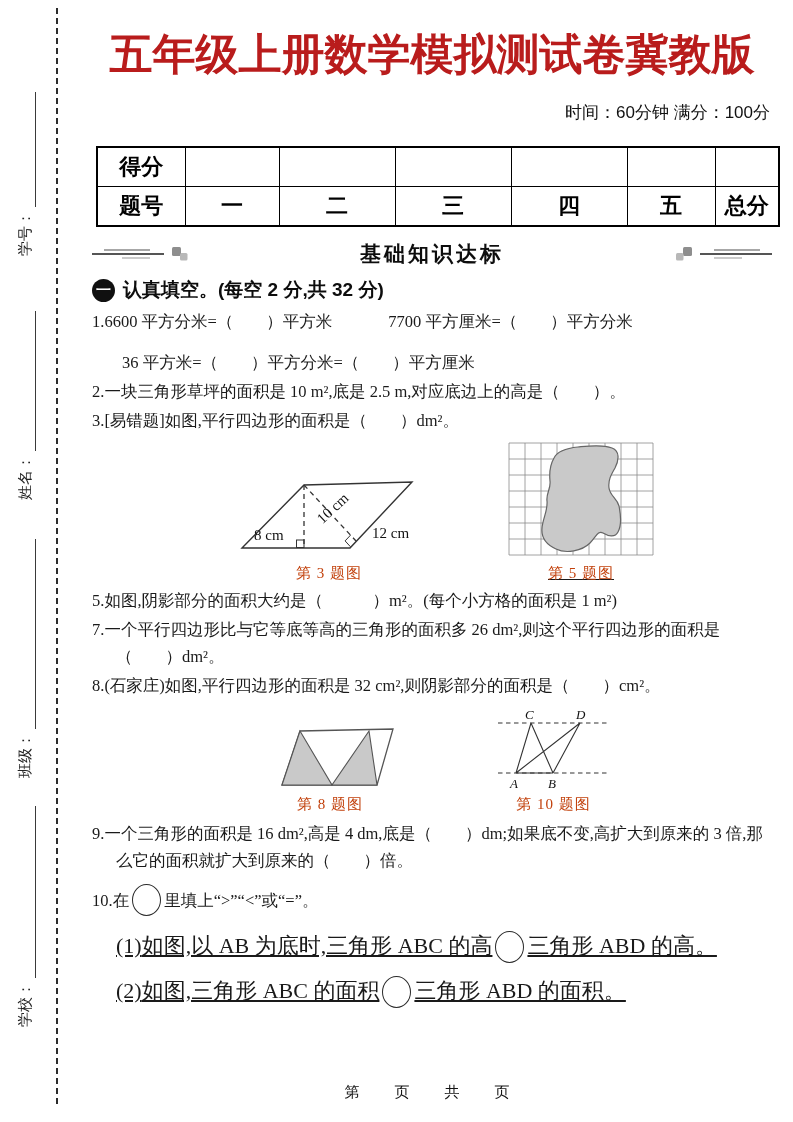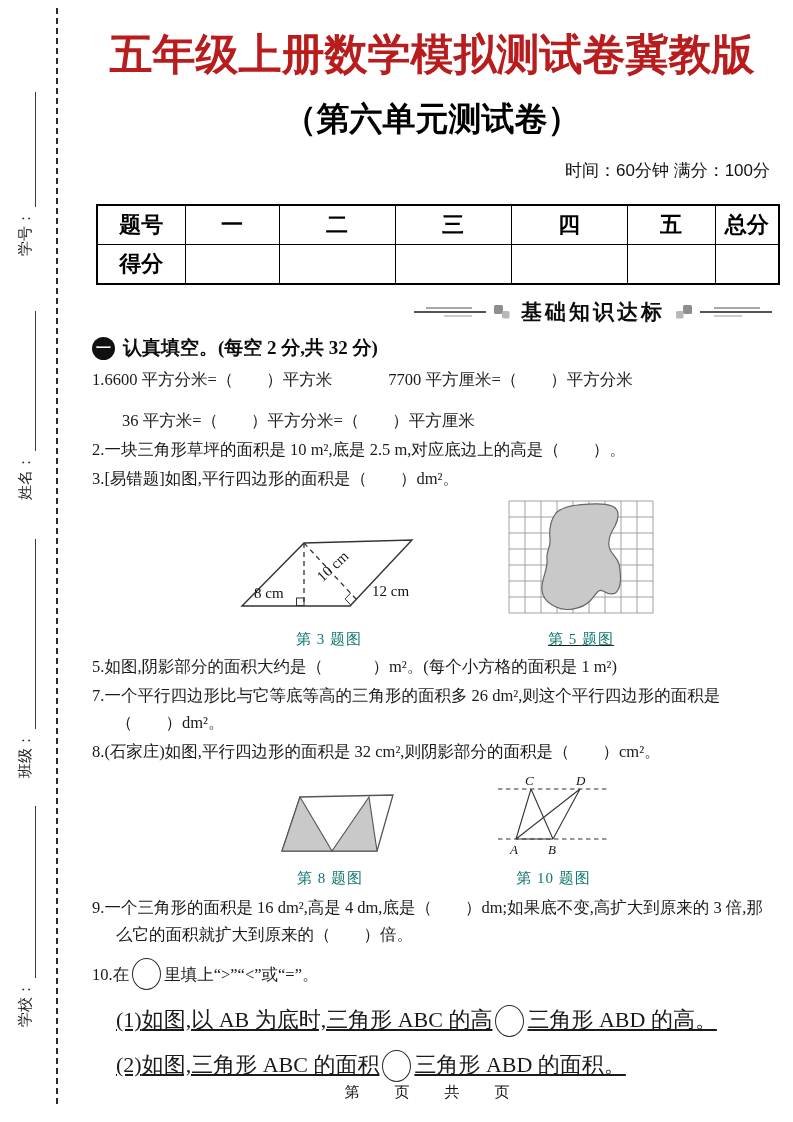--- a/index.html
+++ b/index.html
@@ -30,46 +30,46 @@
     margin:17px 2px 22px 0;text-align:right;
     font-family:"Liberation Sans","DejaVu Sans",sans-serif;font-size:17px;color:#111;
   }
   
   table.score{border-collapse:collapse;table-layout:fixed;width:672px;margin-left:4px;border:2.5px solid #000;}
   table.score td{
     border:1.6px solid #000;height:36px;text-align:center;vertical-align:middle;
     font-family:"Liberation Sans","DejaVu Sans",sans-serif;font-weight:700;font-size:22px;color:#000;
   }
   
-  .banner{display:flex;align-items:center;justify-content:flex-end;margin:13px 0 6px;gap:7px;}
+  .banner{display:flex;align-items:center;justify-content:space-between;margin:13px 0 6px;gap:7px;}
   .banner-title{
     font-family:"Liberation Sans","DejaVu Sans",sans-serif;font-weight:700;
     font-size:21px;letter-spacing:3px;color:#0d0d0d;
   }
   
   .sec-head{display:flex;align-items:center;gap:8px;margin:9px 0 5px;}
   .sec-icon{
     width:23px;height:23px;border-radius:50%;background:#101010;color:#fff;
     display:flex;align-items:center;justify-content:center;
     font-family:"Liberation Sans","DejaVu Sans",sans-serif;font-weight:700;font-size:15px;flex:0 0 auto;
   }
-  .sec-title{font-family:Liberation Serif, serif;font-weight:700;font-size:19px;color:#0d0d0d;}
+  .sec-title{font-family:Liberation Sans, sans-serif;font-weight:700;font-size:19px;color:#0d0d0d;}
   
   .q{font-size:16.5px;line-height:27px;margin:2px 0;padding-left:24px;text-indent:-24px;}
   .q.cont{text-indent:0;margin-top:14px;}
   .gap{display:inline-block;width:56px;}
   .circle-blank{
     display:inline-block;width:27px;height:30px;border:1.5px solid #2a2a2a;border-radius:50%;
     vertical-align:-10px;margin:0 3px;background:#fff;
   }
   .sub-q{margin:13px 0 0 24px;font-size:22px;line-height:30px;padding-left:0;text-indent:0;text-decoration:underline;}
   
   .figrow{display:flex;align-items:flex-end;}
   .figbox{display:flex;flex-direction:column;align-items:center;}
-  .figcap{font-size:15px;letter-spacing:1px;color:#0f766e;margin-top:12px;}
+  .figcap{font-size:15px;letter-spacing:1px;color:#c2410c;margin-top:4px;}
   .row1{margin:6px 0 4px;}
   .row1 .f3{margin-left:142px;}
   .row1 .f5{margin-left:82px;text-decoration:underline;}
   .row2{margin:8px 0 6px;}
   .row2 .f8{margin-left:168px;}
   .row2 .f10{margin-left:96px;}
   
   .footer{
     position:absolute;left:92px;bottom:20px;width:680px;text-align:center;
     font-family:"Liberation Sans","DejaVu Sans",sans-serif;font-size:15px;letter-spacing:10px;color:#111;
@@ -91,51 +91,50 @@
 <div class="side-item" style="top:778px;">
   <span>班级：</span><span class="wline" style="width:190px;"></span>
 </div>
 <div class="side-item" style="top:1027px;">
   <span>学校：</span><span class="wline" style="width:172px;"></span>
 </div>
 
 <div class="content">
 
   <div class="title">五年级上册数学模拟测试卷冀教版</div>
-  <div class="subtitle">（第六单元测试卷）</div>
   <div class="meta">时间：60分钟  满分：100分</div>
 
   <table class="score">
     <colgroup>
         <col style="width:88px">
         <col style="width:94px">
         <col style="width:116px">
         <col style="width:116px">
         <col style="width:116px">
         <col style="width:88px">
         <col style="width:64px">
       </colgroup>
     <tbody>
         <tr>
+      <td>得分</td>
+      <td></td>
+      <td></td>
+      <td></td>
+      <td></td>
+      <td></td>
+      <td></td>
+    </tr>
+    <tr>
       <td>题号</td>
       <td>一</td>
       <td>二</td>
       <td>三</td>
       <td>四</td>
       <td>五</td>
       <td>总分</td>
-    </tr>
-    <tr>
-      <td>得分</td>
-      <td></td>
-      <td></td>
-      <td></td>
-      <td></td>
-      <td></td>
-      <td></td>
     </tr>
   </tbody>
     </table>
 
   <div class="banner">
     <svg width="100" height="18" viewBox="0 0 100 18">
       <line x1="12" y1="5" x2="58" y2="5" stroke="#8a8a8a" stroke-width="1.4"></line>
       <line x1="0" y1="9" x2="72" y2="9" stroke="#555555" stroke-width="1.8"></line>
       <line x1="30" y1="13" x2="58" y2="13" stroke="#a8a8a8" stroke-width="1.2"></line>
       <rect x="80" y="2" width="9" height="9" rx="1.5" fill="#8e8e8e"></rect>

